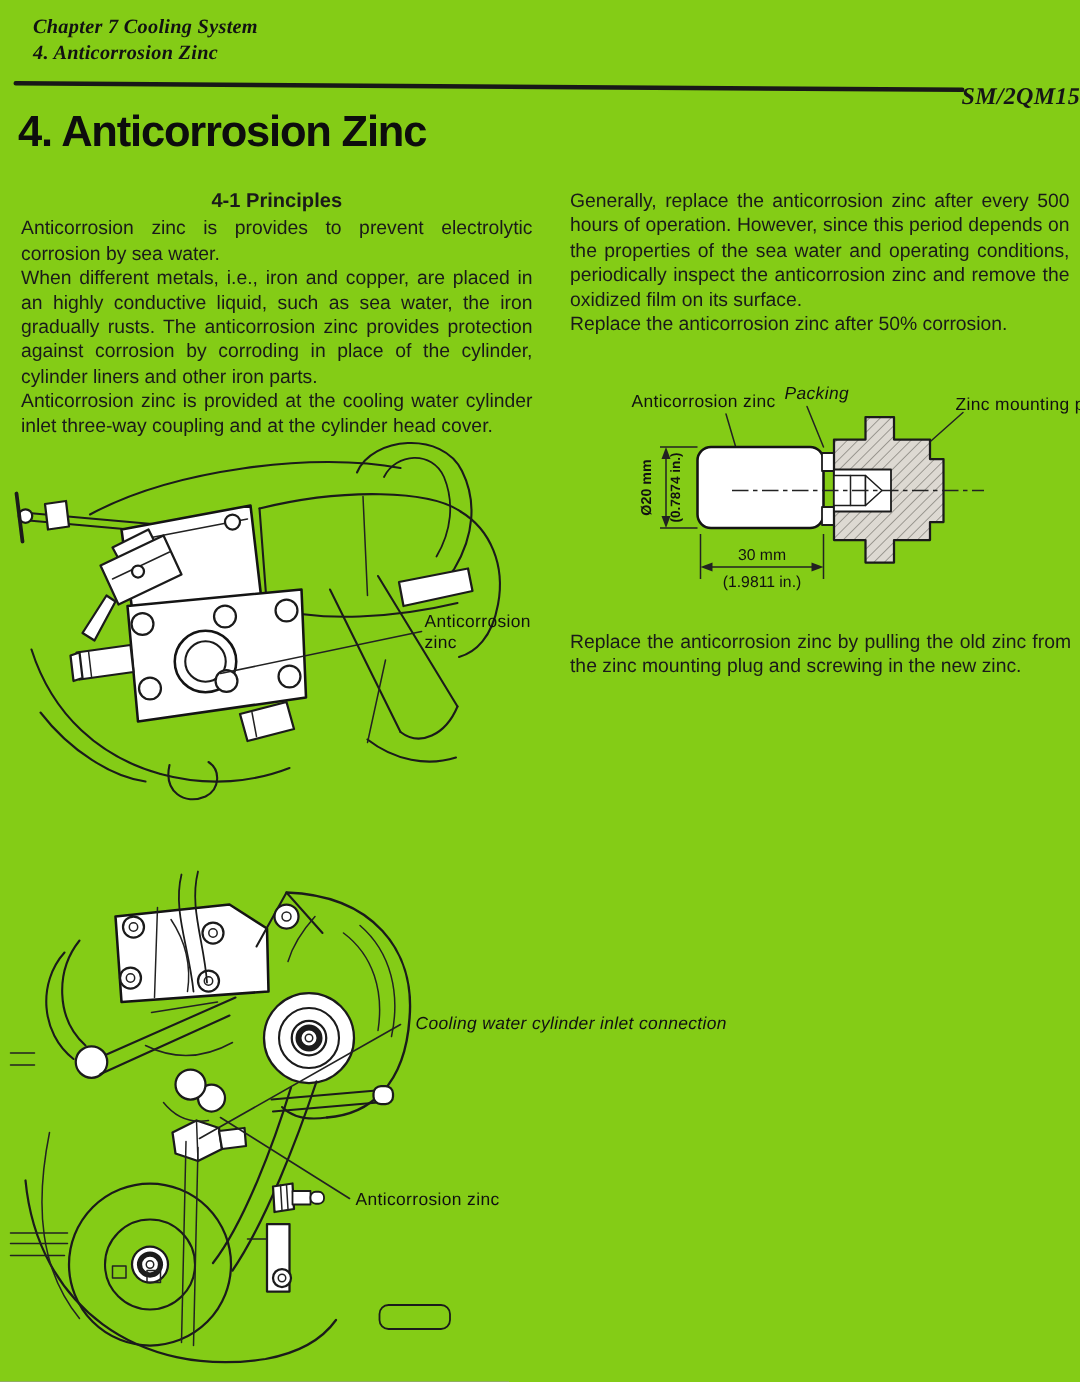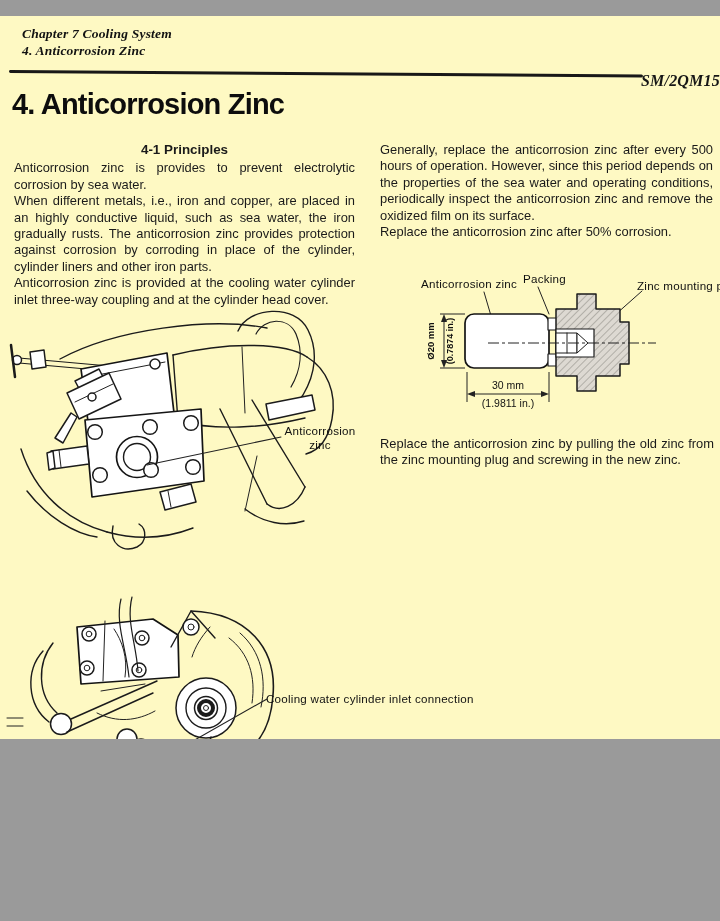--- a/index.html
+++ b/index.html
@@ -1,19 +1,19 @@
 <!DOCTYPE html>
 <html><head>
 <meta charset="utf-8">
 <style>
   * { box-sizing: border-box; }
   html, body { margin: 0; padding: 0; background: #9a9a9a; }
   .page {
-    position: relative; width: 720px; height: 723px; margin: 16px auto;
-    background: #fef9c3; overflow: hidden; color: #161616;
+    position: relative; width: 720px; height: 921px; margin: 0 auto;
+    background: #84cc16; overflow: hidden; color: #161616;
     font-family: "Liberation Sans", "DejaVu Sans", sans-serif;
   }
   .crumbs {
     position: absolute; left: 22px; top: 10px;
     font-family: "Liberation Serif", "DejaVu Serif", serif;
     font-style: italic; font-weight: 700; font-size: 13.5px;
     line-height: 16.5px; letter-spacing: .2px; color: #121212;
   }
   .rule {
     position: absolute; left: 9px; top: 54px; width: 634px; height: 3.4px;
@@ -38,21 +38,21 @@
   .sec-head  { font-size: 13.4px; font-weight: 700; margin: 0 0 2px 0; text-align: center; }
   .col p, .note p { margin: 0; }
   .note {
     position: absolute; left: 380px; top: 420px; width: 334px;
     font-size: 12.9px; line-height: 16.4px; text-align: justify; color: #1a1a1a;
   }
   .fig { position: absolute; }
   .fig > svg { position: absolute; left: 0; top: 0; }
   .fig-label {
     position: absolute; font-size: 11.6px; line-height: 13.5px;
-    letter-spacing: .25px; color: #101010; white-space: nowrap; text-align: center;
+    letter-spacing: .25px; color: #101010; white-space: nowrap;
   }
   .fig-label.wrap { white-space: normal; }
   .ln       { fill: none; stroke: #1b1b1b; stroke-width: 1.4; stroke-linecap: round; stroke-linejoin: round; }
   .ln-md    { fill: none; stroke: #1b1b1b; stroke-width: 1.2; stroke-linecap: round; stroke-linejoin: round; }
   .ln-thin  { fill: none; stroke: #222222; stroke-width: 1;   stroke-linecap: round; stroke-linejoin: round; }
   .shape    { fill: #ffffff; stroke: #1b1b1b; stroke-width: 1.5; stroke-linejoin: round; }
   .shape-hv { fill: #ffffff; stroke: #141414; stroke-width: 1.7; stroke-linejoin: round; }
   .dim      { fill: none; stroke: #222; stroke-width: 1; }
   .arrow    { fill: #222; stroke: none; }
   .dim-txt  { font-family: "Liberation Sans", sans-serif; fill: #111; }
@@ -190,21 +190,21 @@
         <line class="dim" x1="57" y1="106" x2="57" y2="136"></line>
         <line class="dim" x1="139" y1="106" x2="139" y2="136"></line>
         <line class="dim" x1="61" y1="128" x2="135" y2="128"></line>
         <path class="arrow" d="M57,128 L65,125 L65,131 Z"></path>
         <path class="arrow" d="M139,128 L131,125 L131,131 Z"></path>
         <text class="dim-txt" font-size="10.5" text-anchor="middle" x="98" y="123">30 mm</text>
         <text class="dim-txt" font-size="10.5" text-anchor="middle" x="98" y="141">(1.9811 in.)</text>
       </g>
     </svg>
     <div class="fig-label" style="left:11px; top:11px;">Anticorrosion zinc</div>
-    <div class="fig-label" style="left:113px; top:6px;">Packing</div>
+    <div class="fig-label" style="left:113px; top:6px;font-style:italic;">Packing</div>
     <div class="fig-label" style="left:227px; top:13px;">Zinc mounting plug</div>
   </div>
 
   <div class="note">
     <p>Replace the anticorrosion zinc by pulling the old zinc from the zinc mounting plug and screwing in the new zinc.</p>
   </div>
 
   <div class="fig" style="left:5px; top:575px; width:480px; height:345px;">
     <svg width="480" height="345" viewBox="0 0 480 345">
       <g>
@@ -301,17 +301,17 @@
       </g>
       <g>
         <circle class="shape" cx="122" cy="148" r="10"></circle>
         <path class="ln-thin" d="M96,100 L140,93"></path>
         <path class="ln-thin" d="M92,122 C112,132 132,130 150,120"></path>
         <path class="ln-thin" d="M104,160 C112,170 122,174 134,172"></path>
       </g>
       <line class="ln-thin" style="stroke-width:1.1" x1="262" y1="108" x2="128" y2="184"></line>
       <line class="ln-thin" style="stroke-width:1.1" x1="228" y1="224" x2="142" y2="170"></line>
     </svg>
-    <div class="fig-label" style="left:261px; top:101px;">Cooling water cylinder inlet connection</div>
+    <div class="fig-label" style="left:272px; top:101px;font-style:italic;">Cooling water cylinder inlet connection</div>
     <div class="fig-label" style="left:232px; top:218px;">Anticorrosion zinc</div>
   </div>
 
 </div>
 
 </body></html>

